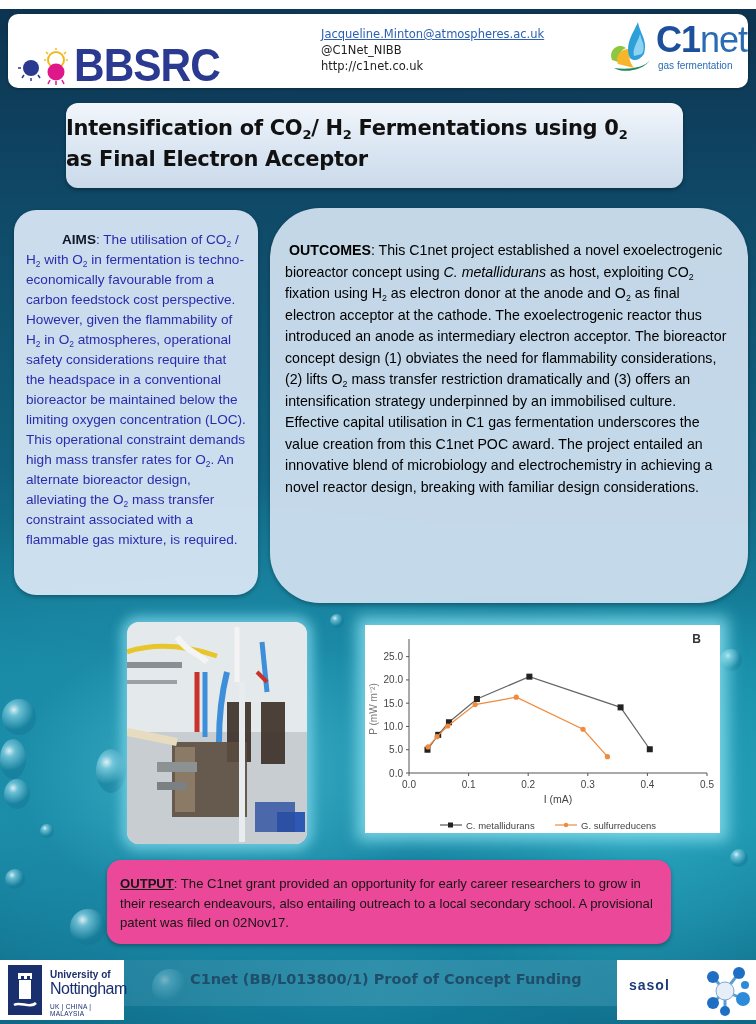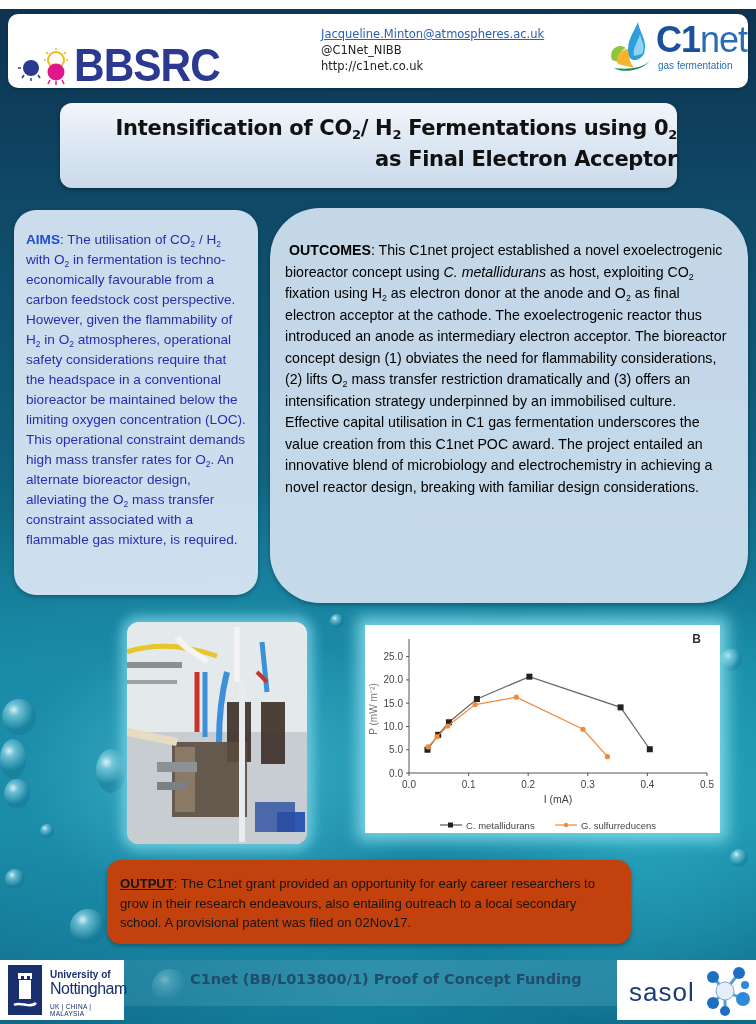--- a/index.html
+++ b/index.html
@@ -30,37 +30,37 @@
     font-size: 46px; color: #2b3990; letter-spacing: -1px; line-height: 50px; transform: scaleX(0.92); transform-origin: left center; }
   .contact { position: absolute; left: 313px; top: 12px; font-family: "DejaVu Sans", sans-serif; font-size: 11.5px; line-height: 16px; color: #222; }
   .contact .email { color: #2b5fb5; text-decoration: underline; }
   .c1net-logo { position: absolute; left: 596px; top: 4px; width: 140px; height: 64px; }
   .c1net-word { position: absolute; left: 52px; top: 2px; font-size: 36px; font-weight: bold; color: #1c4f9c; line-height: 40px; letter-spacing: -1px; }
   .c1net-word .light { font-weight: normal; color: #2a6cb3; }
   .c1net-sub { position: absolute; left: 54px; top: 42px; font-size: 10px; color: #2a6cb3; }
 
   
   .title-box {
-    position: absolute; left: 60px; top: 103px; width: 617px; height: 85px;
+    position: absolute; left: 66px; top: 103px; width: 617px; height: 85px;
     background: linear-gradient(180deg, #f2f6fb 0%, #dce7f3 50%, #cad9ea 100%);
     border-radius: 12px; box-shadow: 0 2px 4px rgba(0,0,0,0.35);
-    text-align: right; padding-top: 10px;
+    text-align: left; padding-top: 10px;
   }
   .title-text { font-family: "DejaVu Sans", sans-serif; font-size: 21px; font-weight: bold; color: #111; line-height: 31px; letter-spacing: -0.3px; }
   sub { font-size: 0.62em; vertical-align: -0.3em; line-height: 0; }
 
   
   .aims-box {
     position: absolute; left: 14px; top: 210px; width: 244px; height: 385px;
     background: rgba(214,229,243,0.95); border-radius: 22px;
     box-shadow: 0 2px 4px rgba(0,0,0,0.3);
     padding: 20px 10px 0 12px;
   }
   .aims-text { font-family: "Liberation Sans", sans-serif; font-size: 13.6px; line-height: 20px; color: #2e2ab0; }
-  .aims-text b { color: #1d4ed8; }
+  .aims-text b { color: #0f172a; margin-left: 36px; }
 
   
   .outcomes-box {
     position: absolute; left: 270px; top: 208px; width: 478px; height: 395px;
     background: rgba(205,222,238,0.95); border-radius: 50px;
     box-shadow: 0 2px 4px rgba(0,0,0,0.3);
     padding: 32px 14px 0 15px;
   }
   .outcomes-text { font-family: "Liberation Sans", sans-serif; font-size: 14.2px; line-height: 21.5px; color: #000000; }
 
@@ -75,41 +75,41 @@
   
   .chart-frame {
     position: absolute; left: 365px; top: 625px; width: 355px; height: 208px;
     background: #ffffff;
     box-shadow: 0 0 14px 8px rgba(130,220,235,0.85);
   }
   .chart-svg { position: absolute; left: 0; top: 0; }
 
   
   .output-box {
-    position: absolute; left: 107px; top: 860px; width: 524px; height: 84px;
-    background: #c2410c; border-radius: 14px;
+    position: absolute; left: 107px; top: 860px; width: 564px; height: 84px;
+    background: #ec4899; border-radius: 14px;
     box-shadow: 0 2px 4px rgba(0,0,0,0.3);
     padding: 14px 10px 0 13px;
   }
   .output-text { font-family: "Liberation Sans", sans-serif; font-size: 13.1px; line-height: 19.5px; color: #151515; }
   .output-text b { text-decoration: underline; }
 
   
   .footer {
     position: absolute; left: 0; top: 960px; width: 756px; height: 46px;
     background: linear-gradient(90deg, rgba(40,130,160,0.5) 0%, rgba(60,150,175,0.7) 50%, rgba(50,140,170,0.6) 100%);
   }
   .uon-logo { position: absolute; left: 0; top: 0; width: 124px; height: 60px; background: #ffffff; }
   .uon-crest { position: absolute; left: 8px; top: 5px; width: 34px; height: 50px; background: #1a2f6e; }
   .uon-text1 { position: absolute; left: 50px; top: 9px; font-size: 10px; font-weight: bold; color: #1a2f6e; }
   .uon-text2 { position: absolute; left: 50px; top: 20px; font-size: 16px; color: #1a2f6e; letter-spacing: -0.5px; }
   .uon-text3 { position: absolute; left: 50px; top: 43px; font-size: 6.5px; color: #1a2f6e; letter-spacing: 0.3px; }
   .funding { position: absolute; left: 190px; top: 9px; font-family: "DejaVu Sans", sans-serif; font-size: 14.5px; font-weight: bold; color: #1f4d6a; line-height: 21px; }
   .sasol-logo { position: absolute; left: 617px; top: 0; width: 139px; height: 60px; background: #ffffff; }
-  .sasol-word { position: absolute; left: 12px; top: 17px; font-size: 26px; font-weight: normal; color: #1b3a7a; letter-spacing: 1px; }
+  .sasol-word { position: absolute; left: 12px; top: 17px; font-size: 14px; font-weight: bold; color: #1b3a7a; letter-spacing: 1px; }
 </style>
 </head>
 <body>
 
 <div class="poster">
   <div class="bubble" style="left:2px;top:690px;width:34px;height:36px;"></div>
   <div class="bubble" style="left:0px;top:730px;width:26px;height:40px;"></div>
   <div class="bubble" style="left:4px;top:770px;width:26px;height:30px;"></div>
   <div class="bubble" style="left:96px;top:740px;width:30px;height:44px;"></div>
   <div class="bubble" style="left:40px;top:815px;width:14px;height:14px;"></div>

